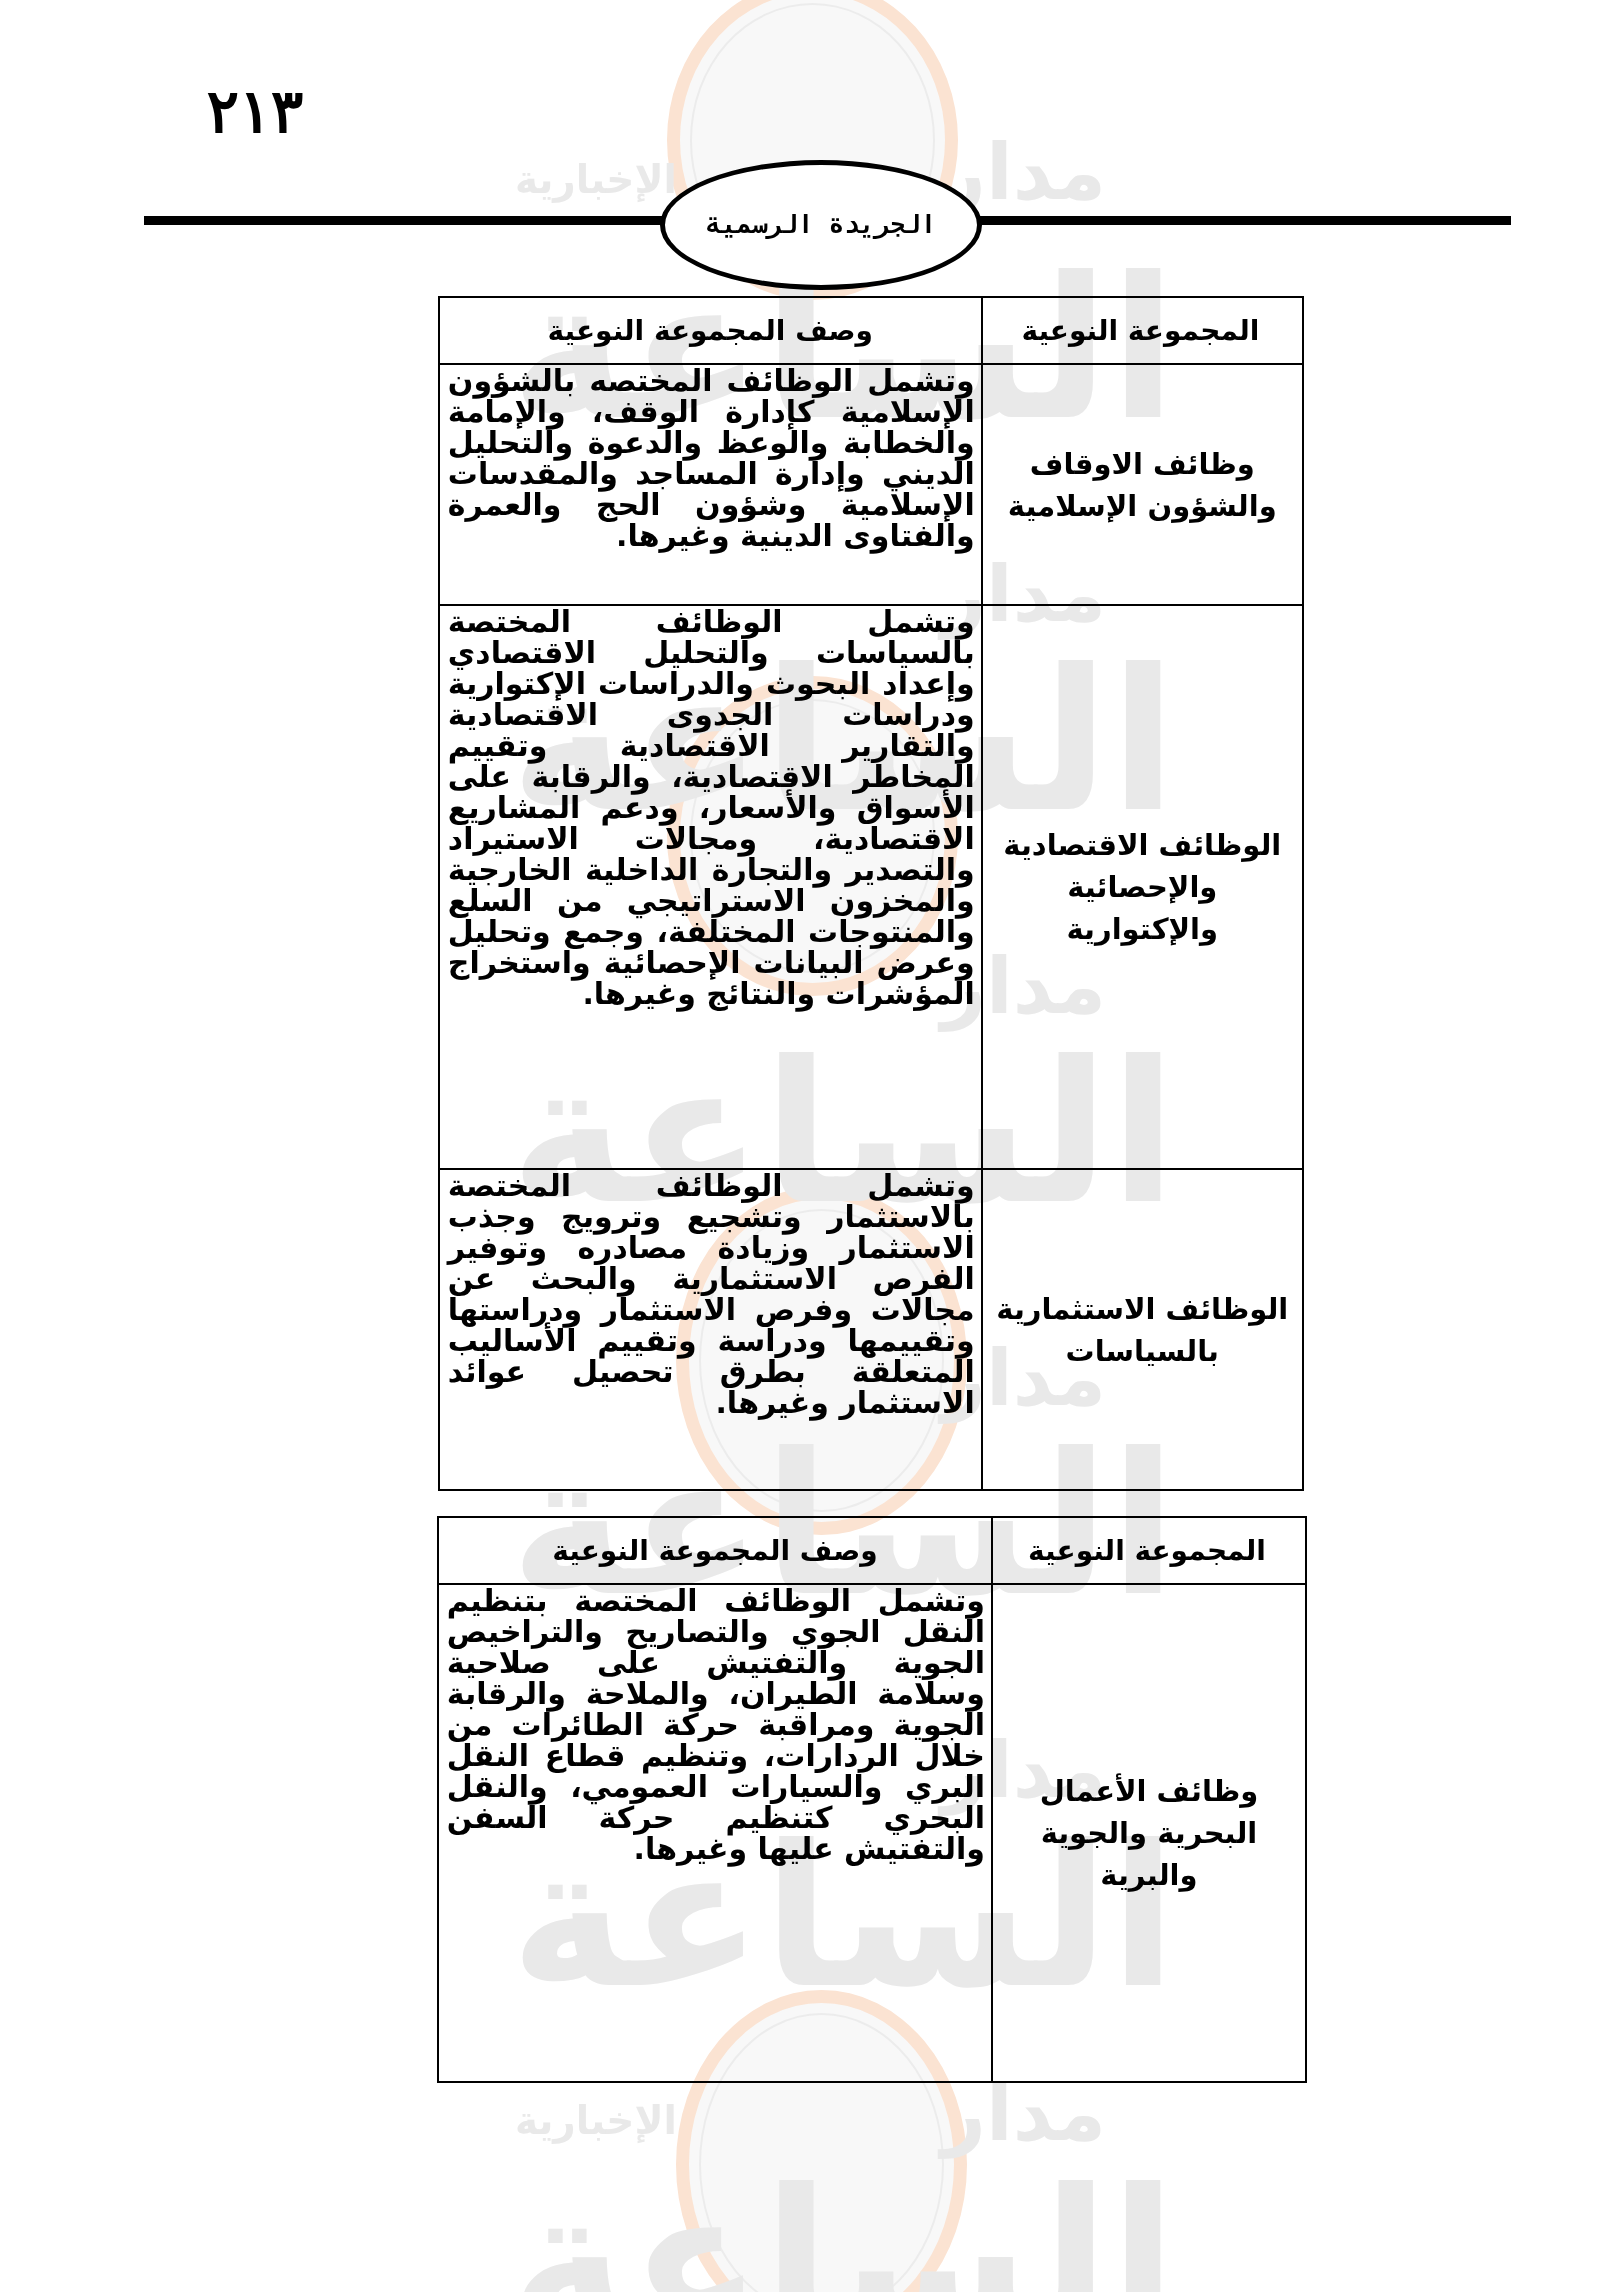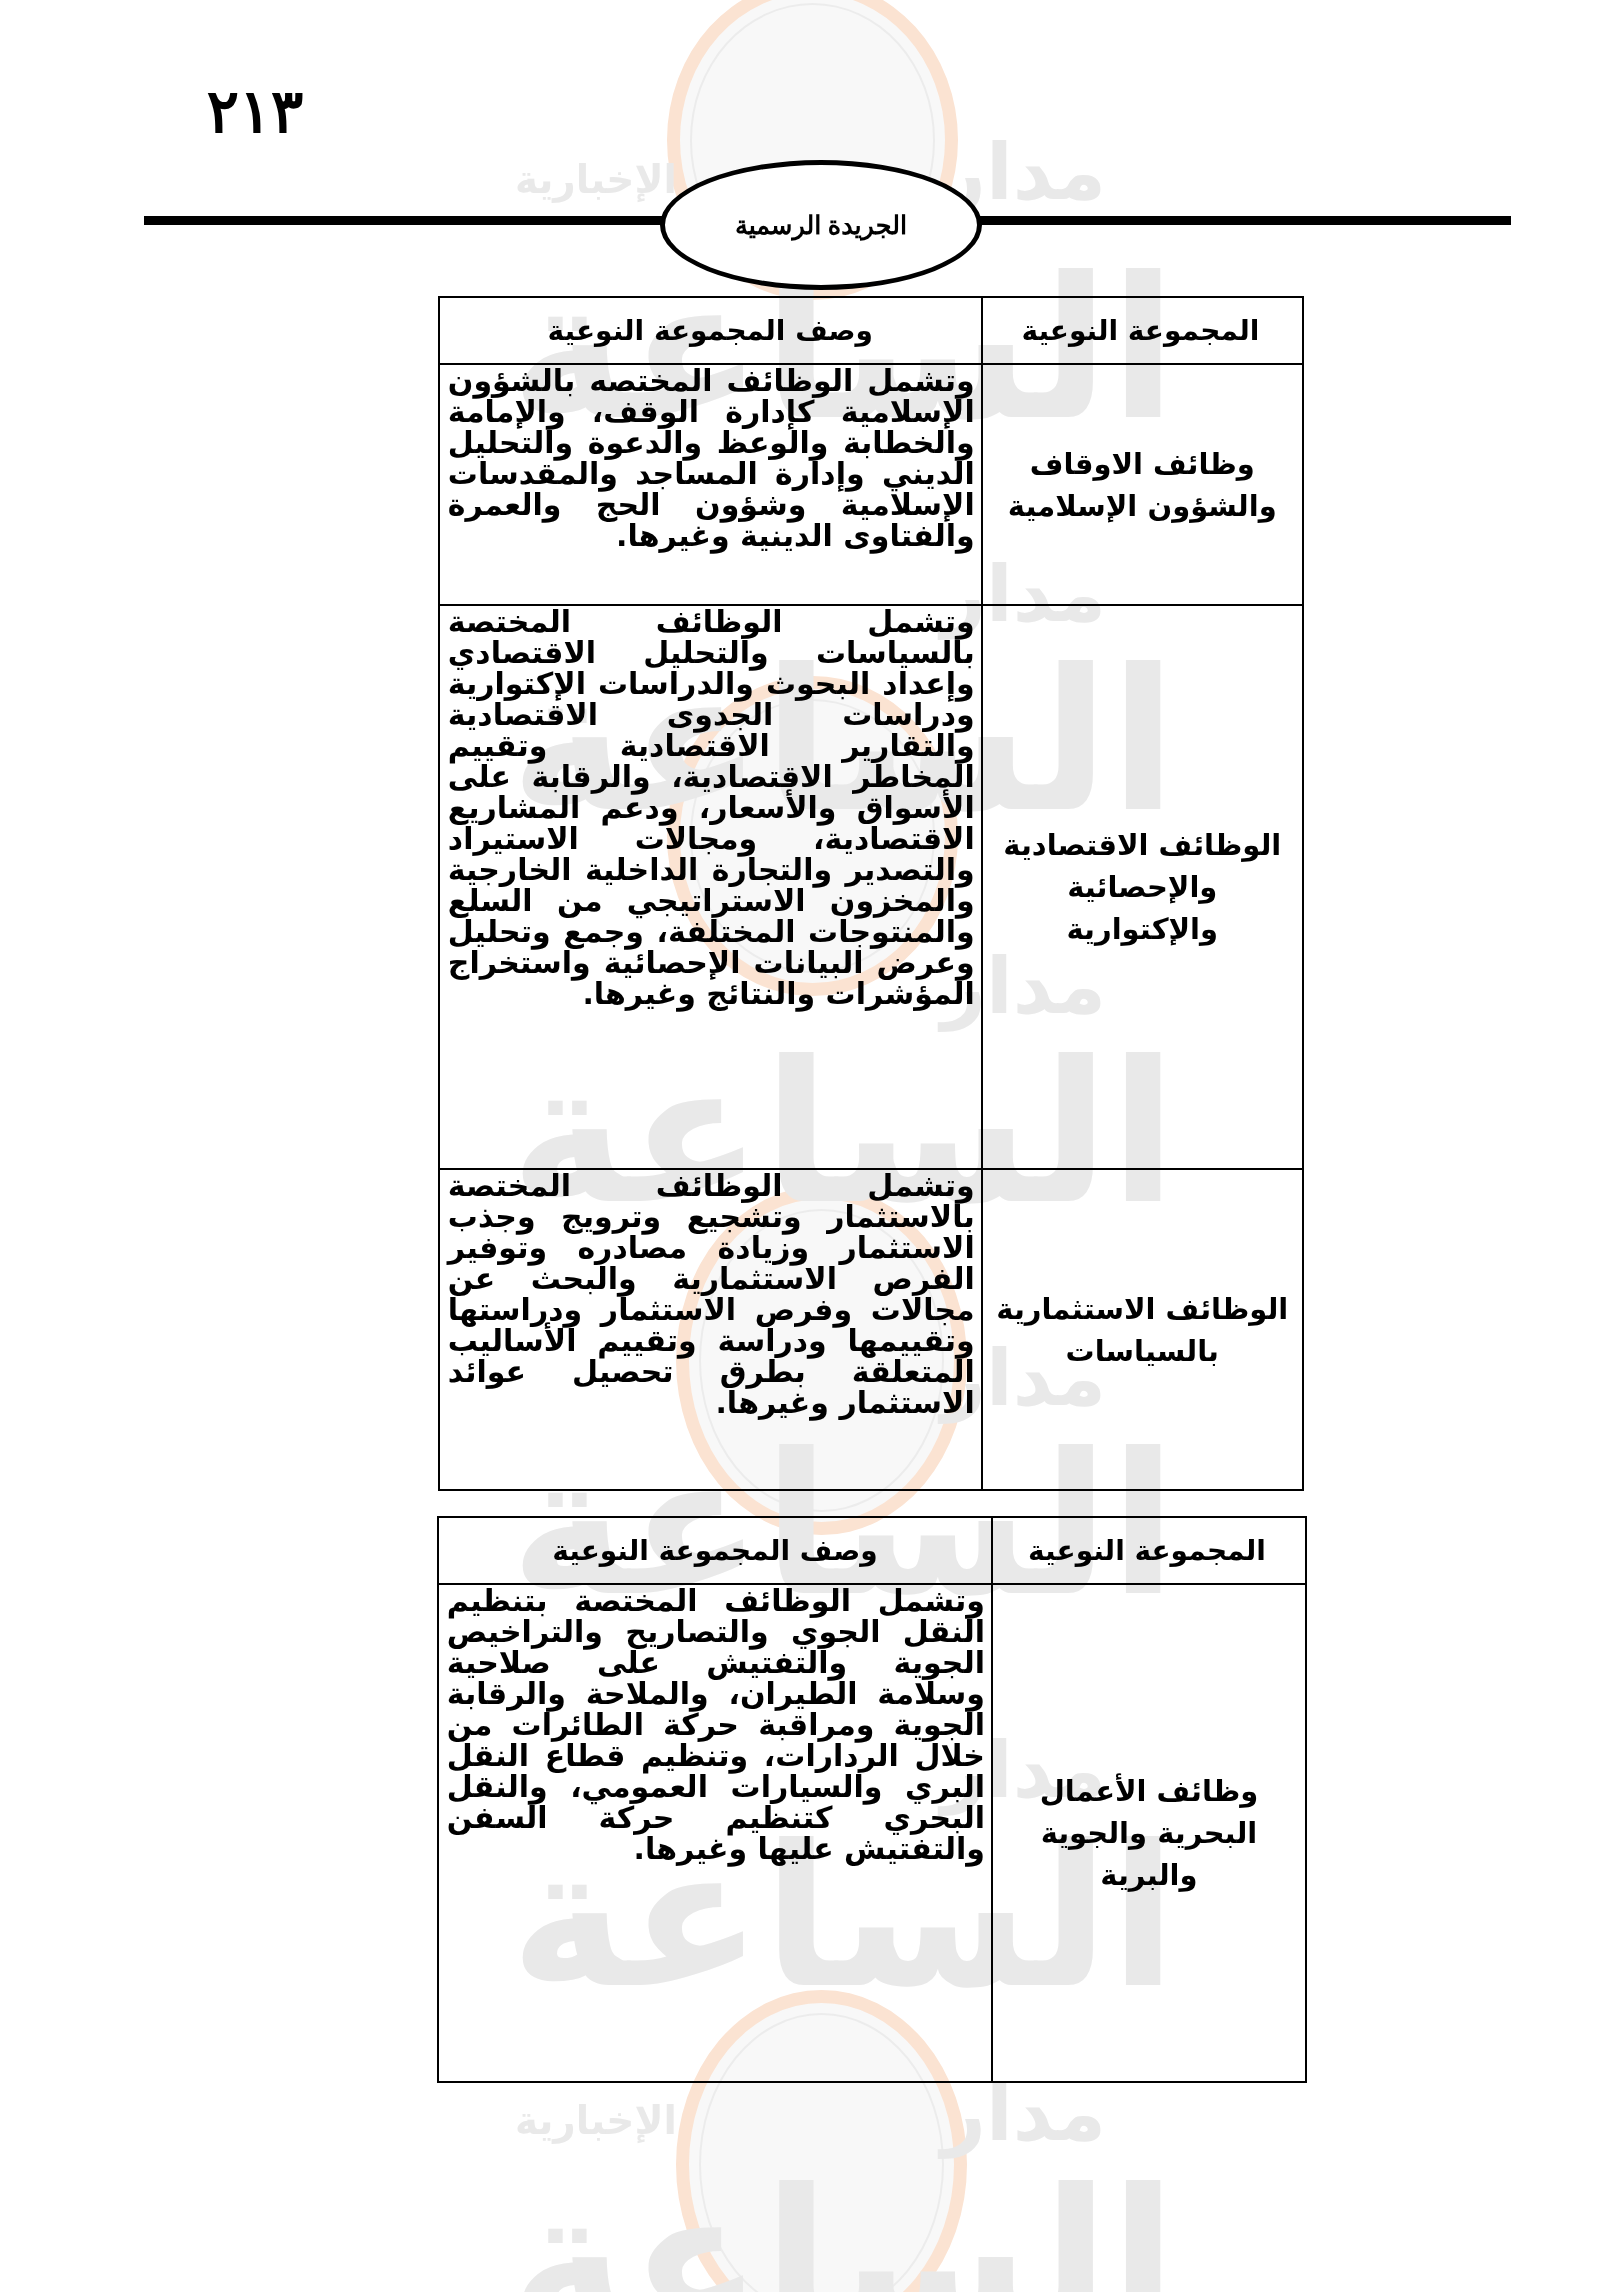--- a/index.html
+++ b/index.html
@@ -30,21 +30,21 @@
   .rule {
     position: absolute; left: 144px; top: 216px; width: 1367px; height: 8.8px;
     background: #000;
   }
   .masthead {
     position: absolute; left: 660px; top: 160px; width: 312px; height: 120px;
     border: 5.9px solid #000; border-radius: 50%; background: #fff;
     display: flex; align-items: center; justify-content: center;
   }
   .masthead span {
-    font-family: Liberation Serif, serif; font-size: 25.5px; font-weight: bold;
+    font-family: Liberation Mono, monospace; font-size: 25.5px; font-weight: bold;
   }
   table.grid {
     position: absolute; border-collapse: collapse; direction: rtl;
     font-family: "DejaVu Sans", sans-serif; font-weight: bold; background: transparent;
   }
   table.grid th, table.grid td { border: 2px solid #000; padding: 8px; vertical-align: middle; }
   table.grid th { font-size: 28px; height: 49px; text-align: center; }
   table.grid th.c1 { text-align: center; padding-right: 11.8px; }
   table.grid td.group { text-align: center; font-size: 29px; line-height: 42px; padding: 0 9.8px; border-radius: 27px; }
   table.grid td.desc {

